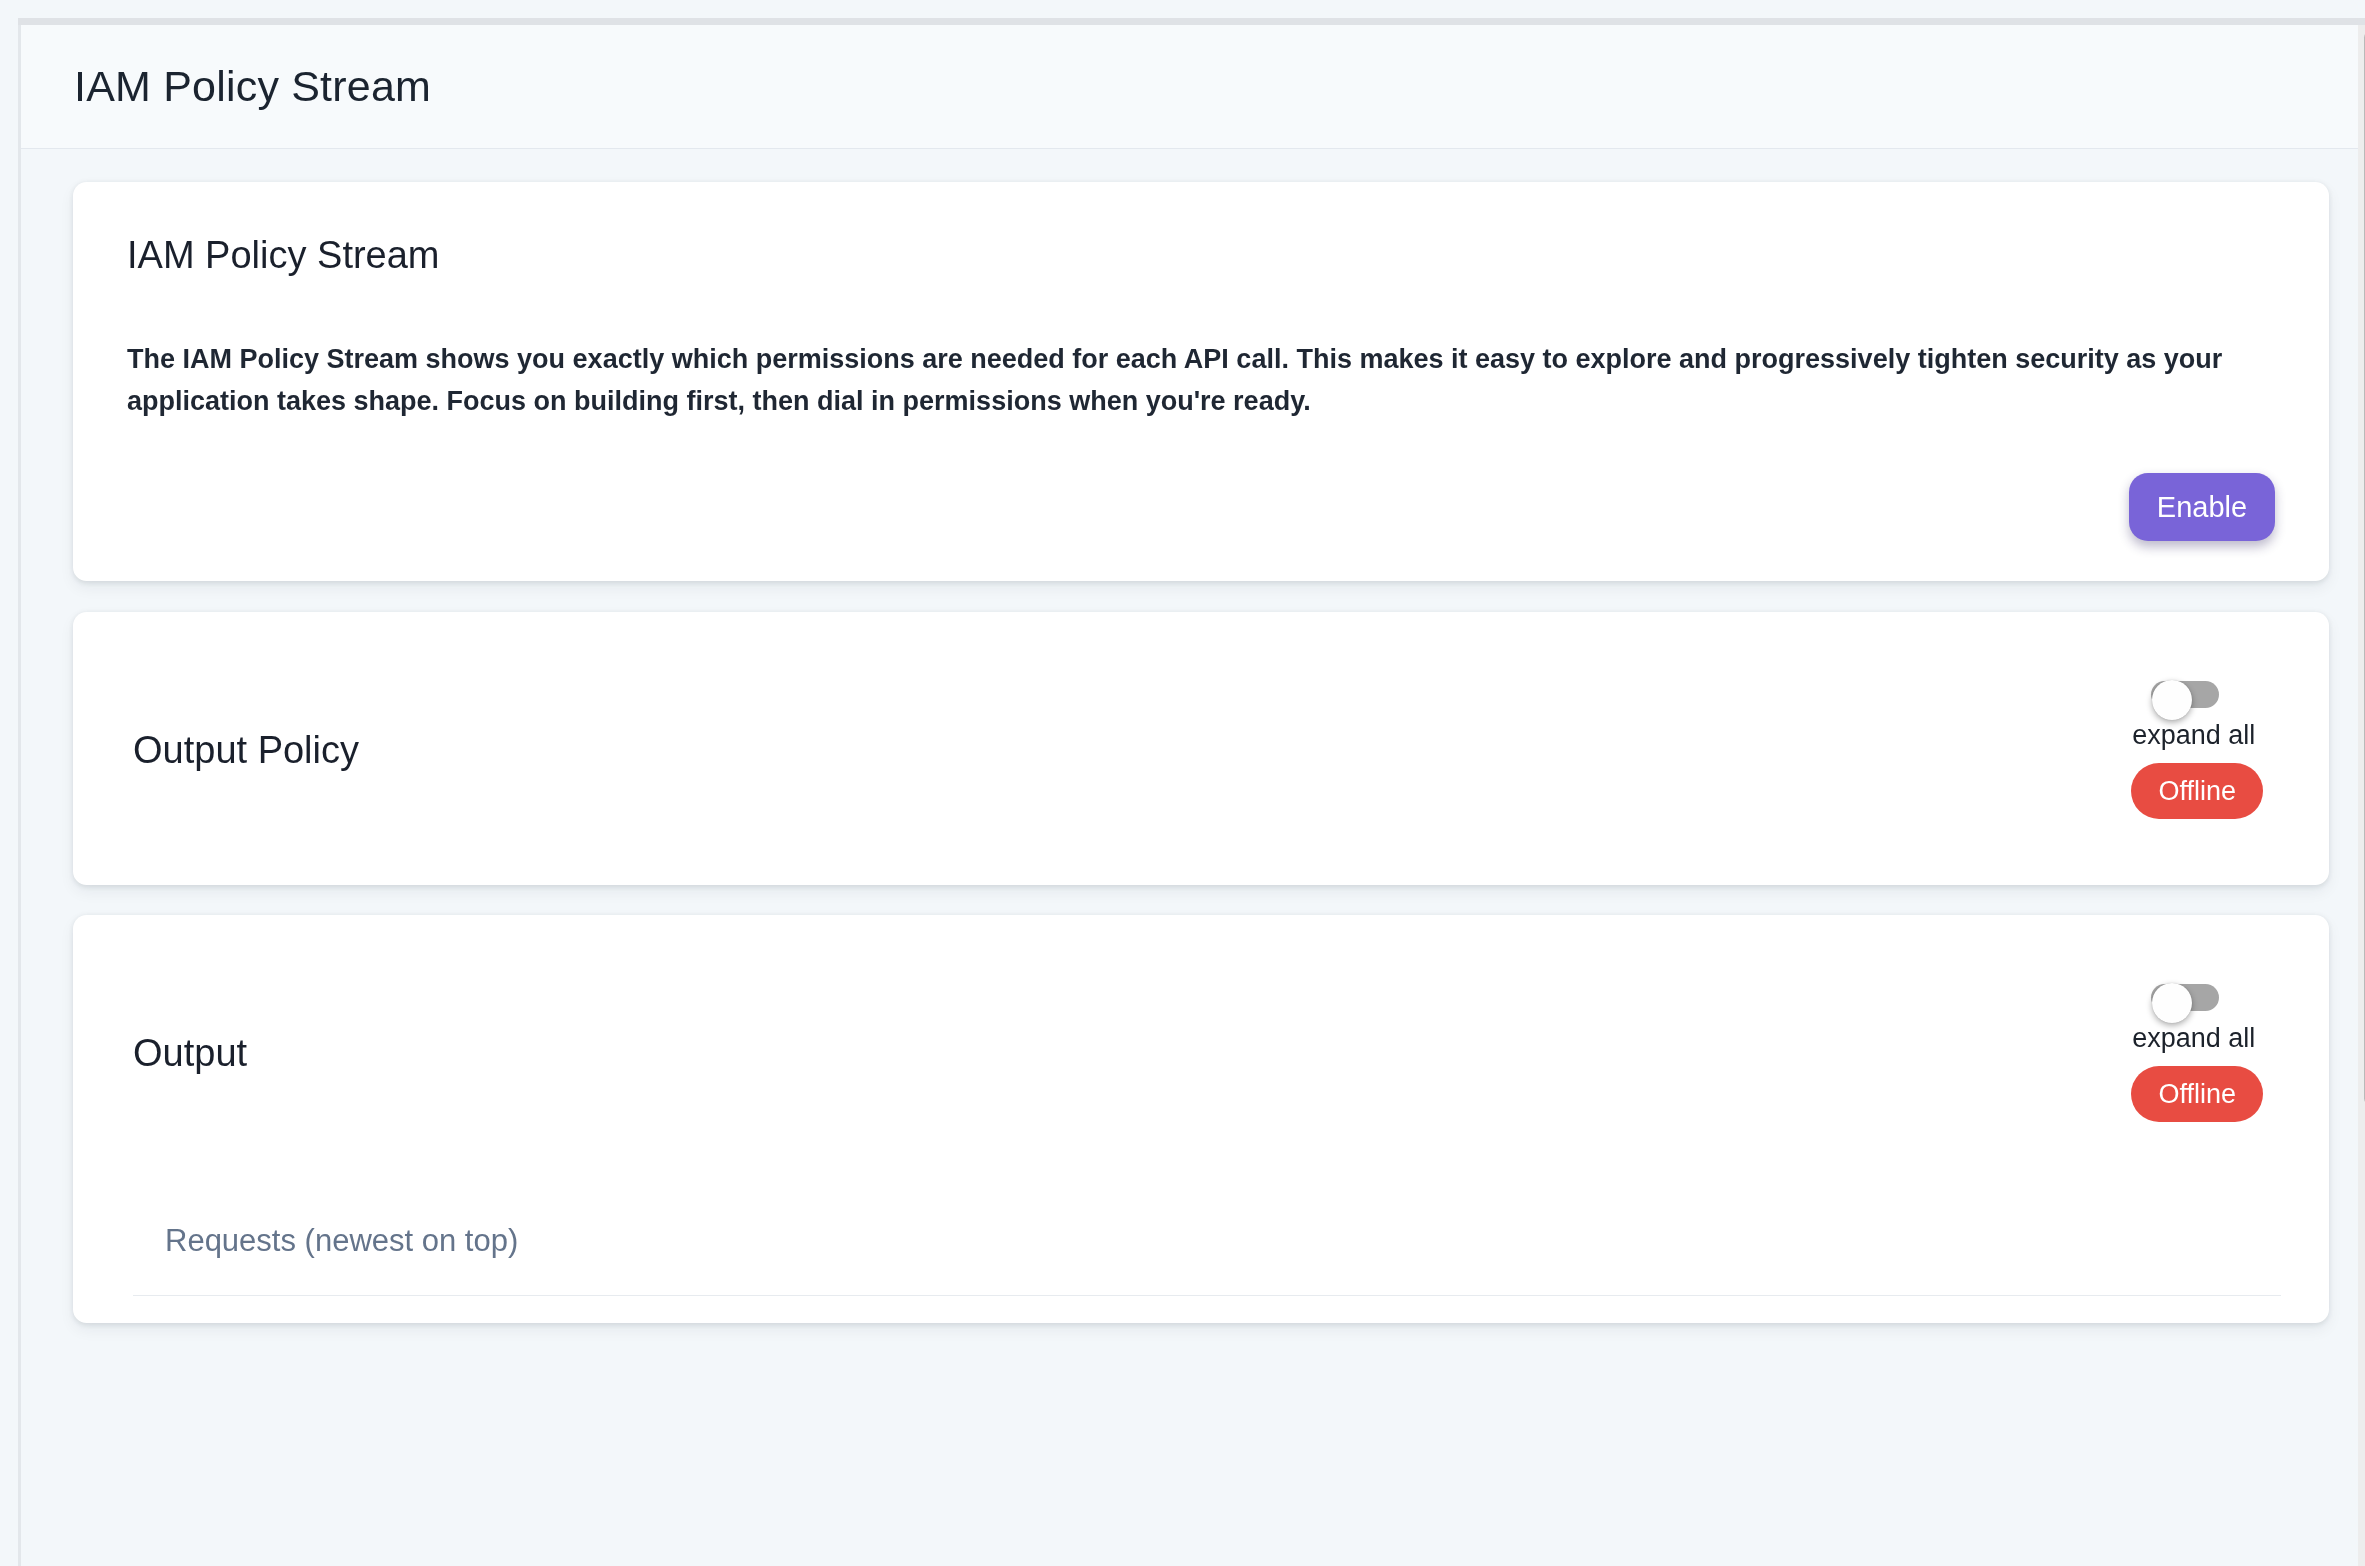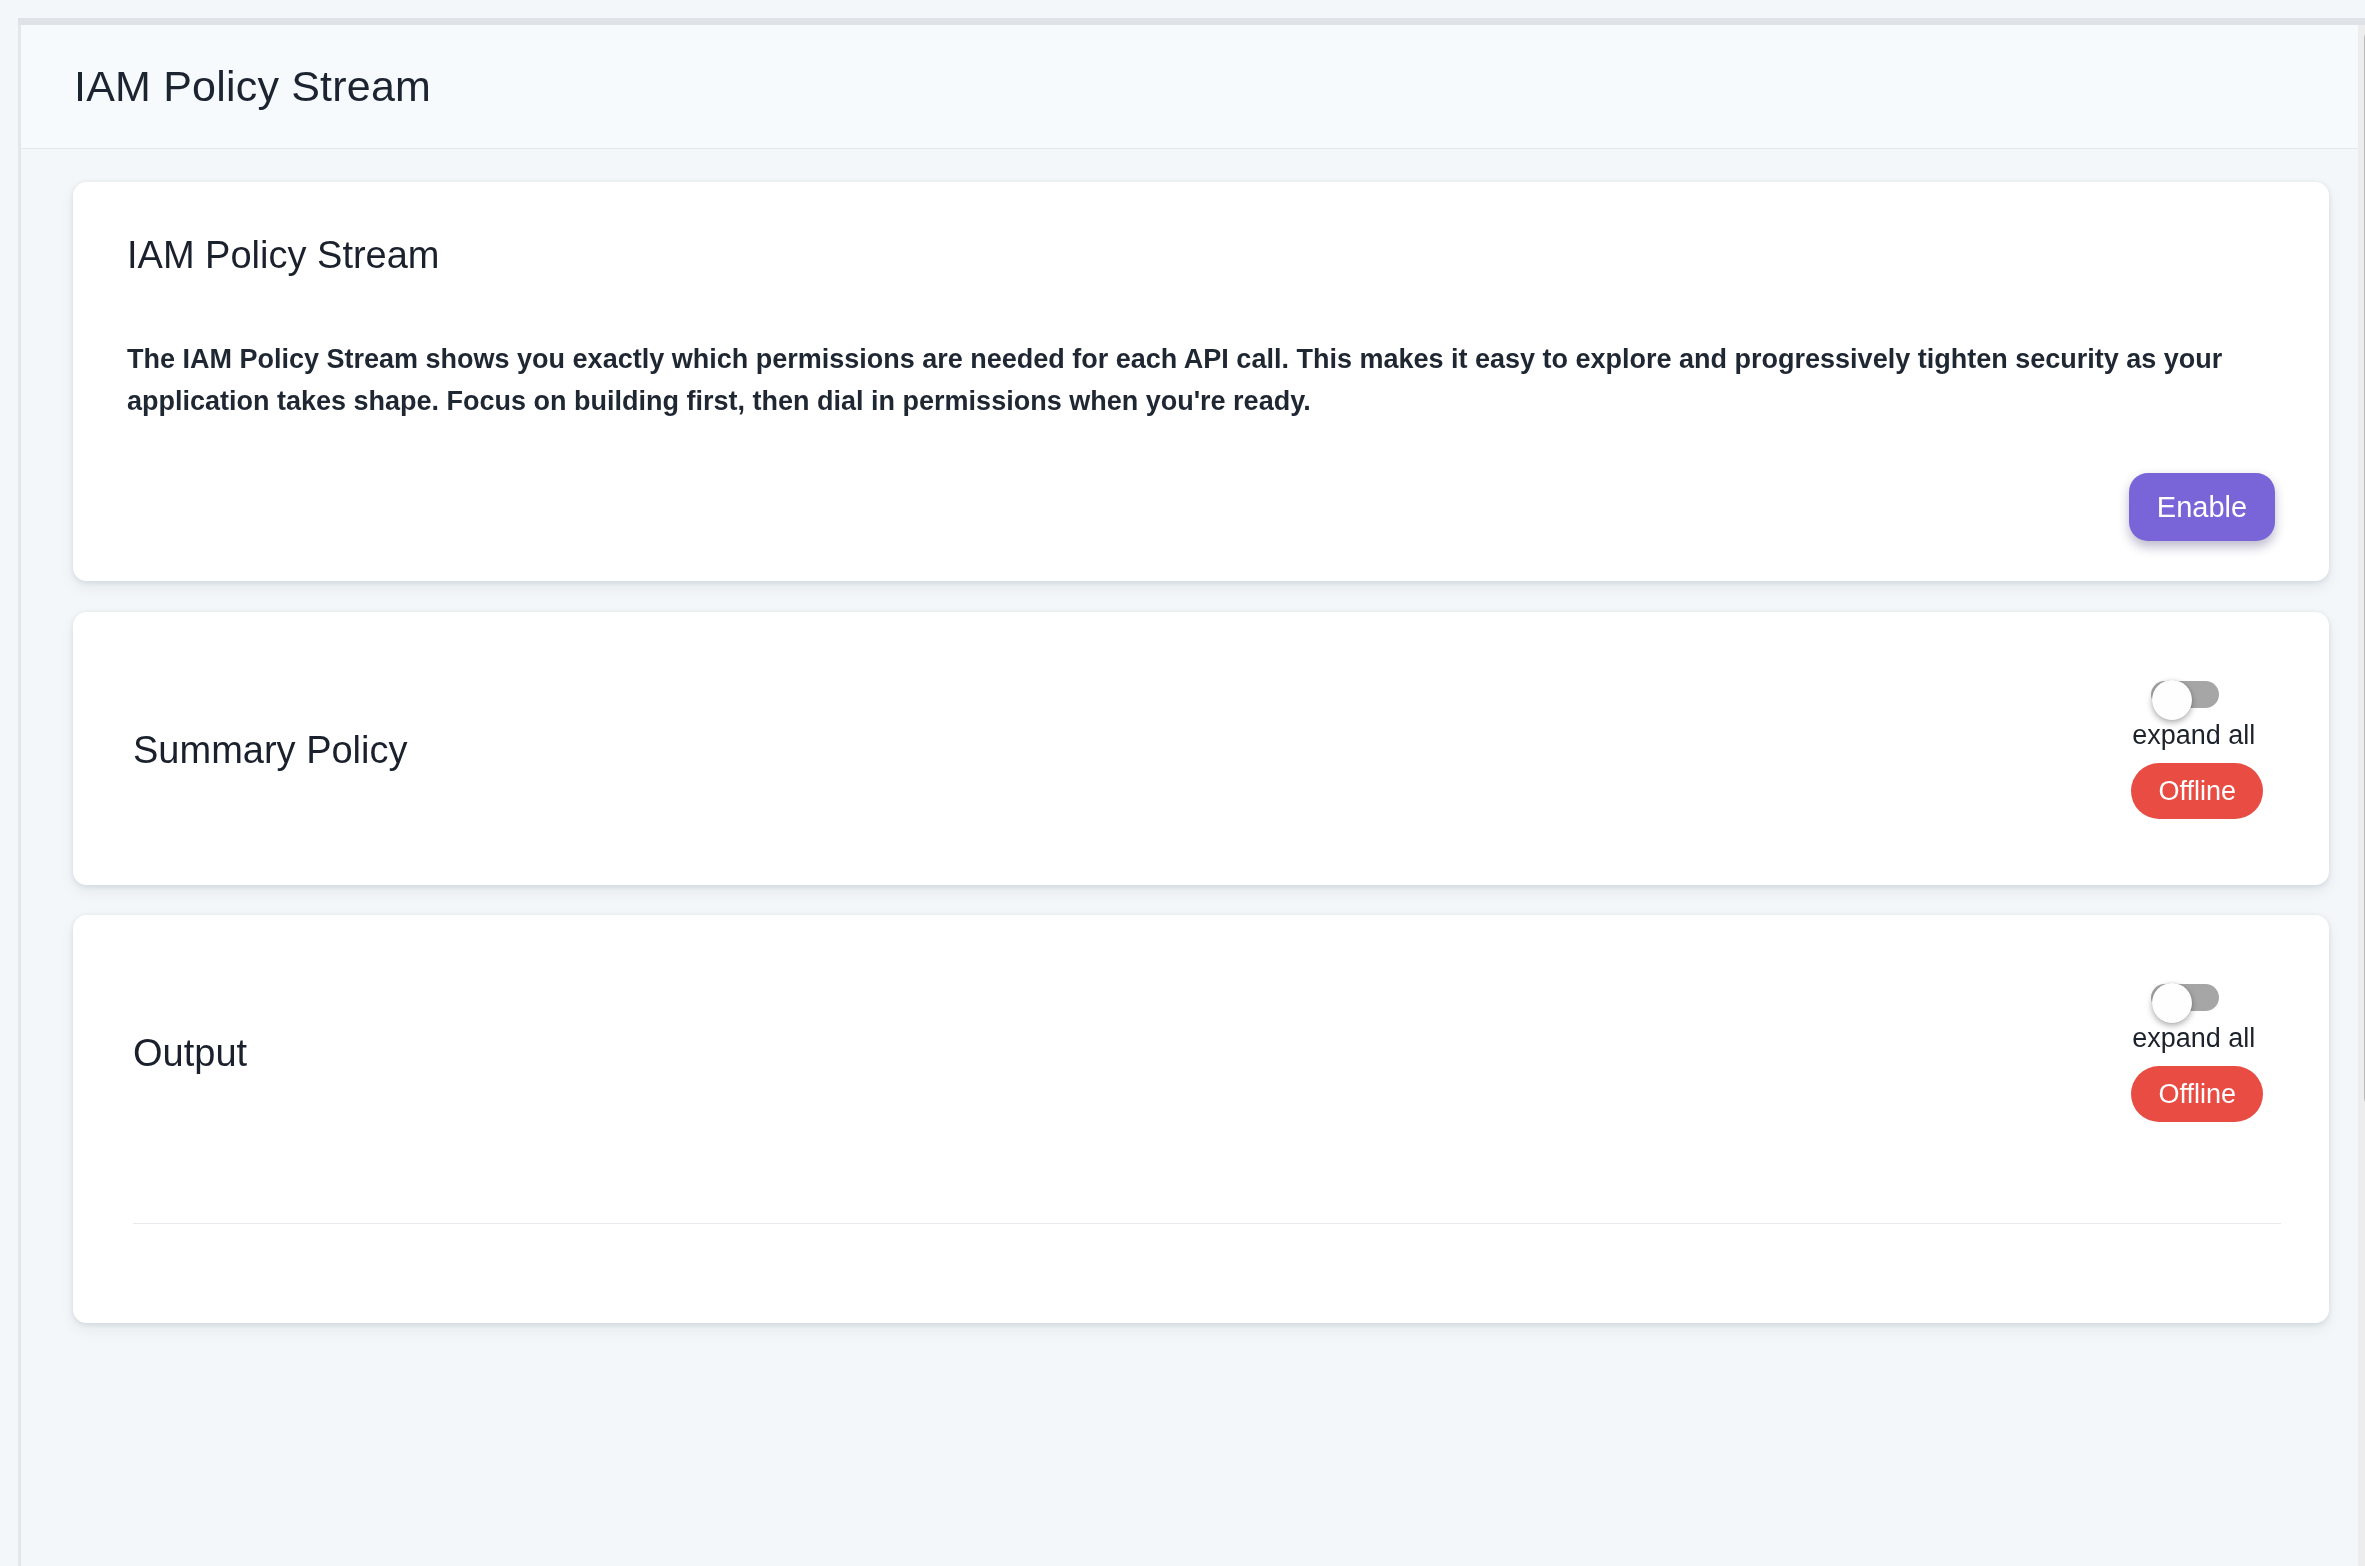--- a/index.html
+++ b/index.html
@@ -109,21 +109,21 @@
 <main class="main">
 
   <section class="card intro-card card-pad">
     <h2 class="card-title">IAM Policy Stream</h2>
     <p class="intro-desc">The IAM Policy Stream shows you exactly which permissions are needed for each API call. This makes it easy to explore and progressively tighten security as your application takes shape. Focus on building first, then dial in permissions when you're ready.</p>
     <button class="enable-btn">Enable</button>
   </section>
 
   <section class="card section-card summary-card card-pad">
     <div class="card-header-row">
-      <h2 class="card-title">Summary Policy</h2>
+      <h2 class="card-title">Output Policy</h2>
       <div class="row-right">
         <div class="toggle">
           <div class="toggle-knob"></div>
         </div>
         <span class="expand-label">expand all</span>
         <span class="status-badge">Offline</span>
       </div>
     </div>
   </section>
 
@@ -133,18 +133,19 @@
       <div class="row-right">
         <div class="toggle">
           <div class="toggle-knob"></div>
         </div>
         <span class="expand-label">expand all</span>
         <span class="status-badge">Offline</span>
       </div>
     </div>
 
     <div class="requests-section">
+      <div class="requests-header">Requests (newest on top)</div>
       <hr class="requests-divider">
     </div>
   </section>
 
 </main>
 
 
 </body></html>

